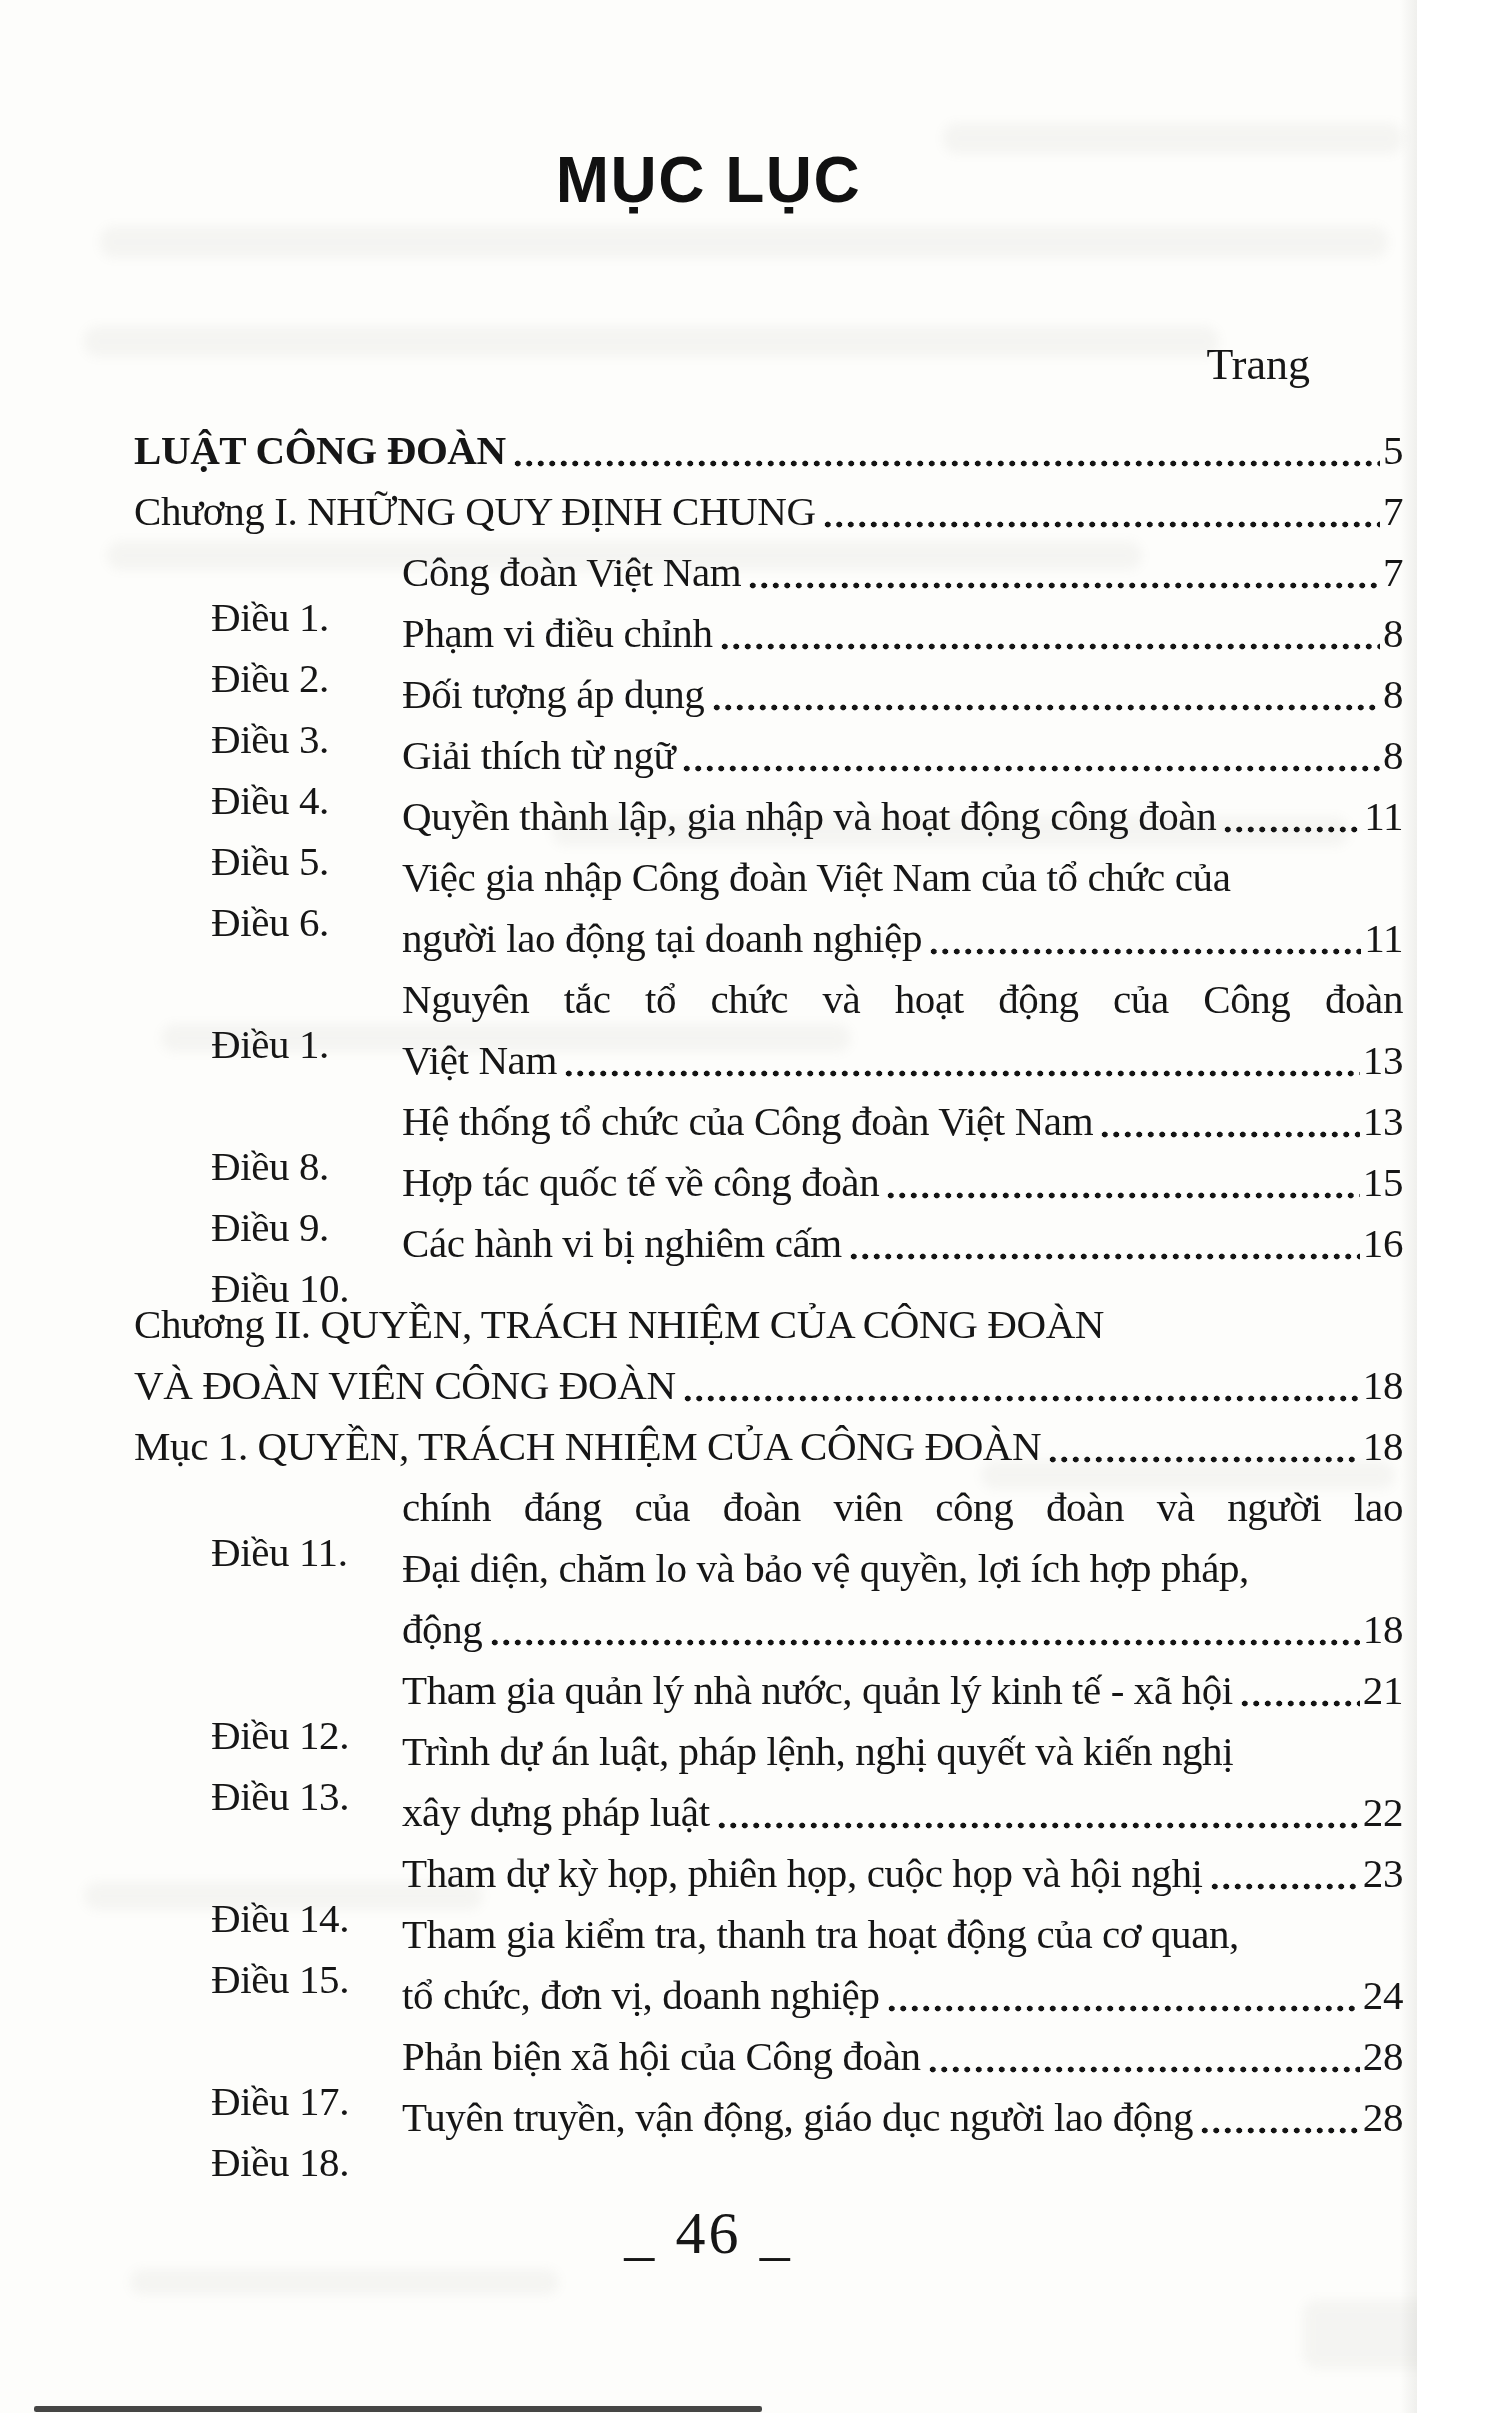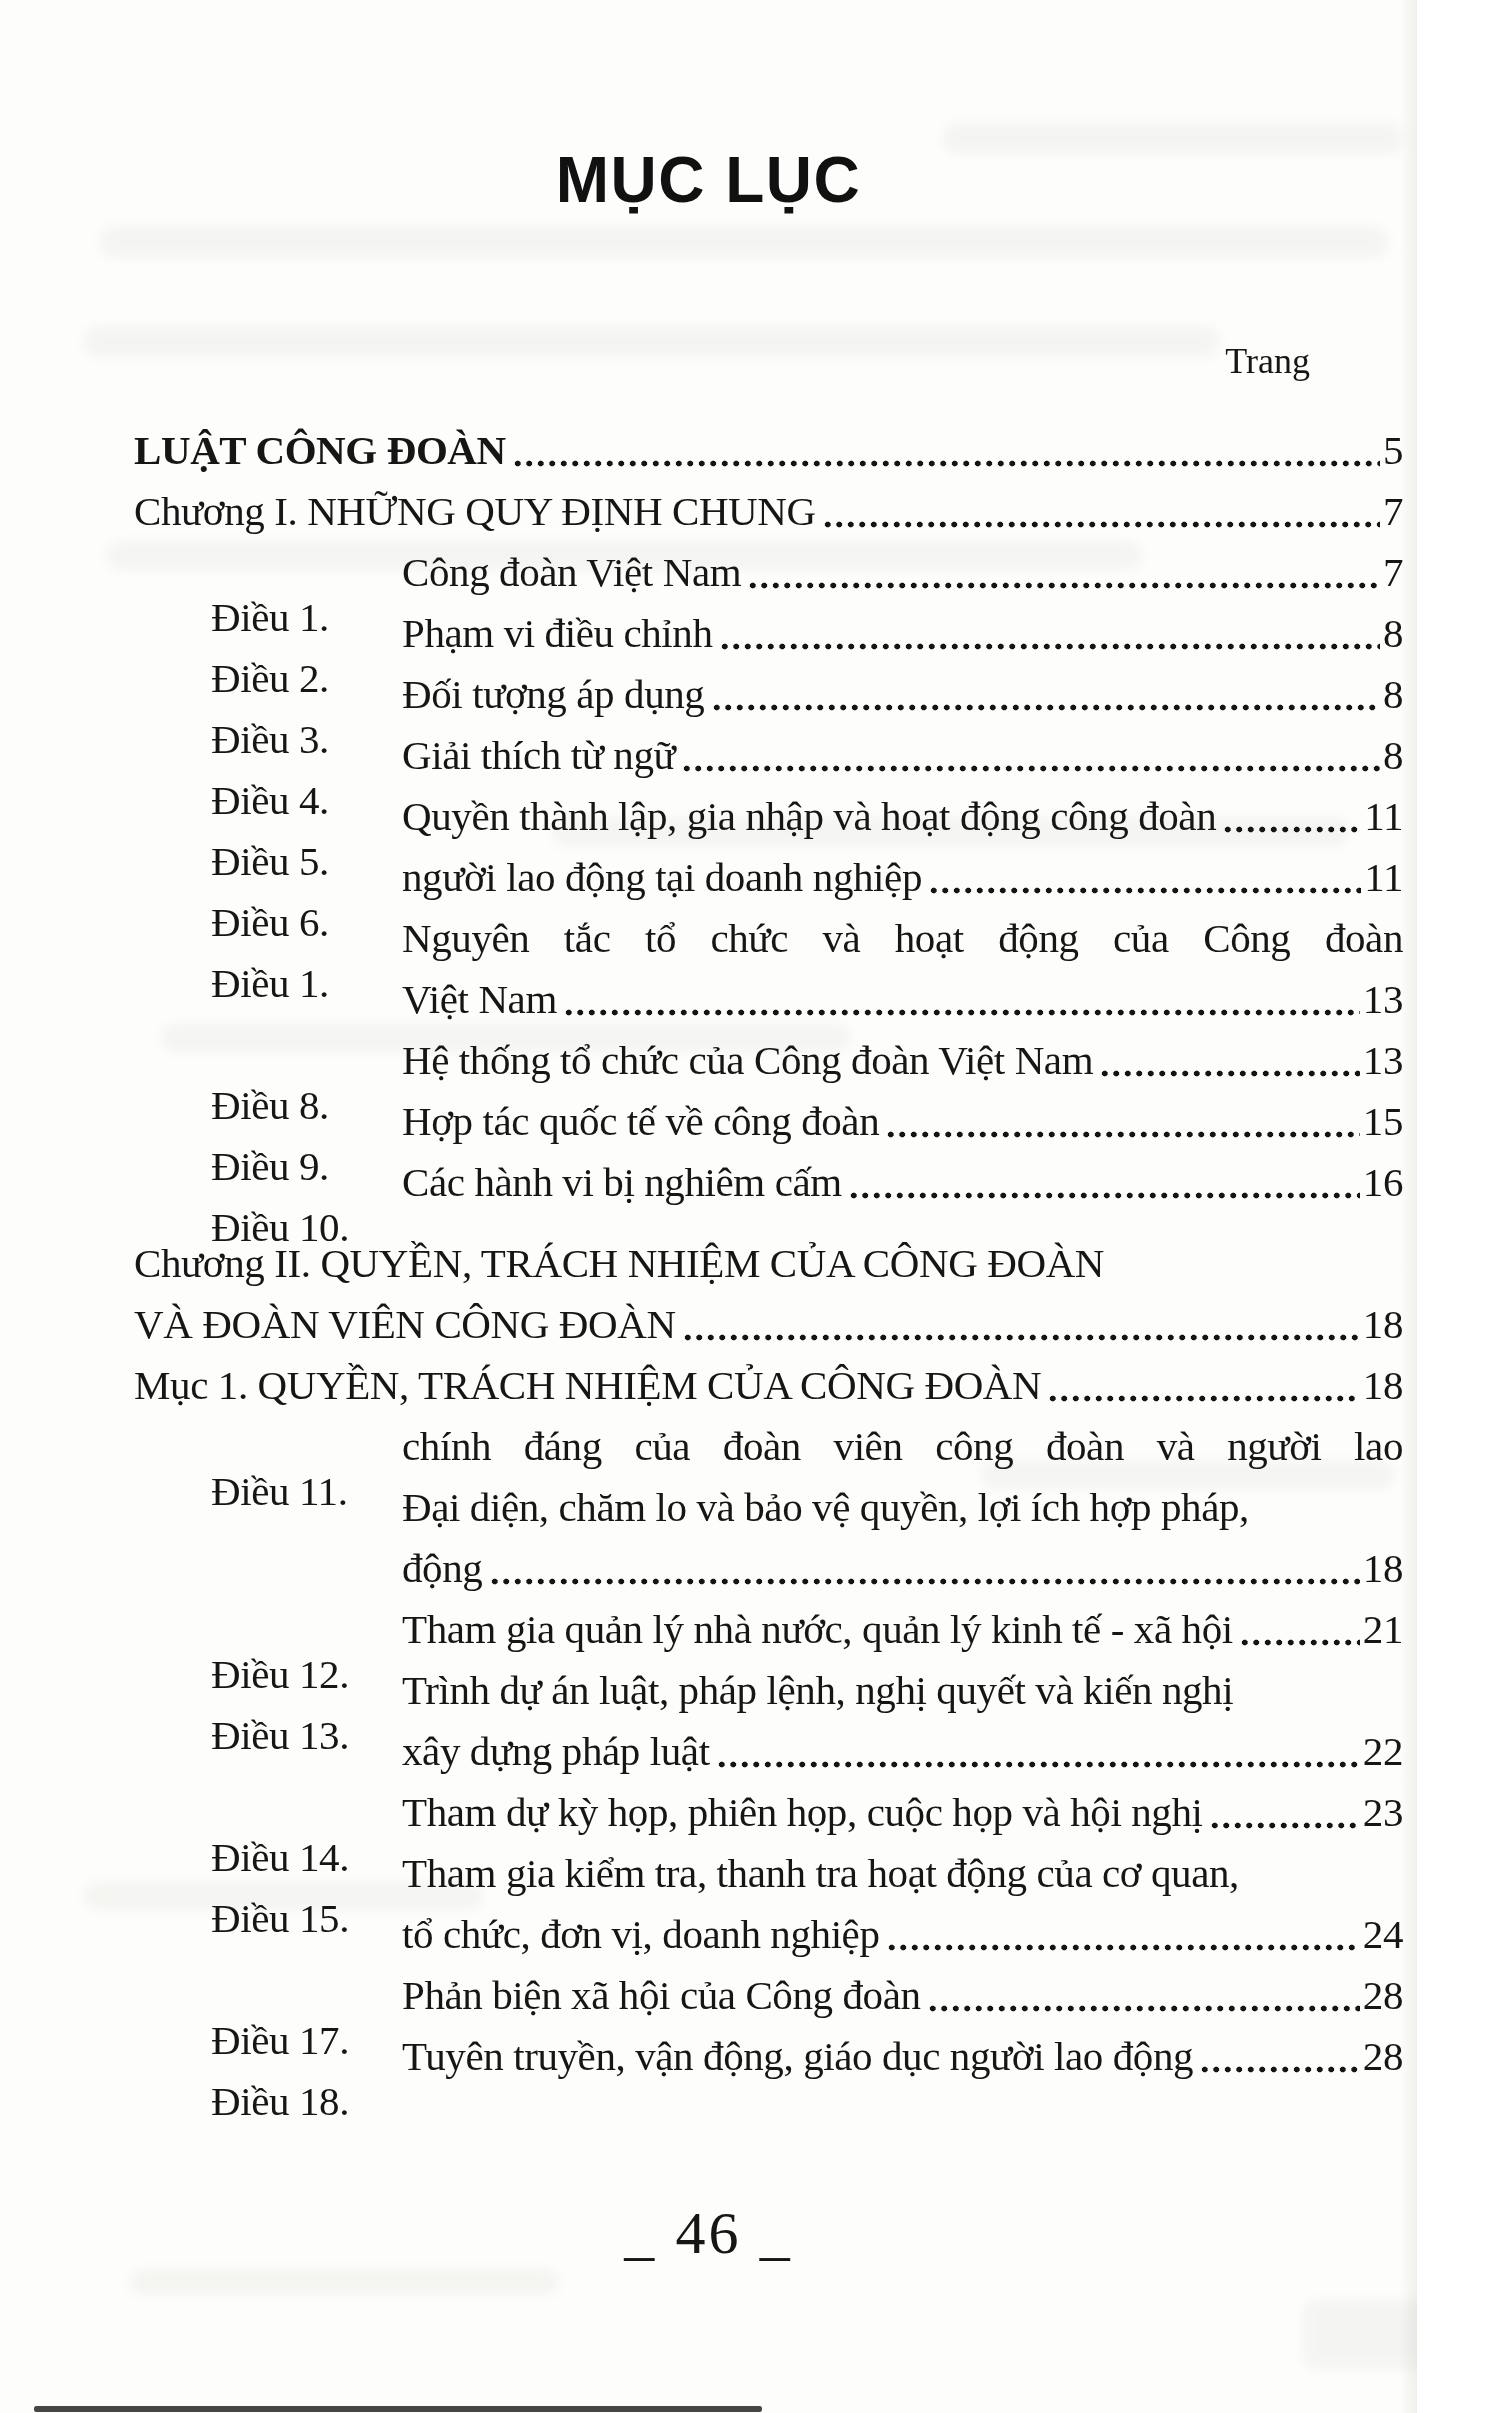--- a/index.html
+++ b/index.html
@@ -22,21 +22,21 @@
     font-family: "Liberation Sans", sans-serif;
     font-weight: 700;
     font-size: 64px;
     letter-spacing: 1.5px;
     color: #111;
   }
   .trang {
     position: absolute;
     top: 343px;
     right: 107px;
-    font-size: 36px;
+    font-size: 44px;
     line-height: 1;
   }
   .toc {
     position: absolute;
     top: 420px;
     left: 134px;
     width: 1269px;
     font-size: 41px;
     letter-spacing: -0.4px;
   }
@@ -186,20 +186,21 @@
       <div class="entry article">
         <span class="label">Điều 5.</span>
         <div class="line last">
           <span class="text">Quyền thành lập, gia nhập và hoạt động công đoàn</span>
           <span class="dots"></span>
           <span class="page-num">11</span>
         </div>
       </div>
       <div class="entry article">
         <span class="label">Điều 6.</span>
+        <div class="line"><span class="text">Việc gia nhập Công đoàn Việt Nam của tổ chức của</span></div>
         <div class="line last">
           <span class="text">người lao động tại doanh nghiệp</span>
           <span class="dots"></span>
           <span class="page-num">11</span>
         </div>
       </div>
       <div class="entry article">
         <span class="label">Điều 1.</span>
         <div class="line justify"><span class="text">Nguyên tắc tổ chức và hoạt động của Công đoàn</span></div>
         <div class="line last">

